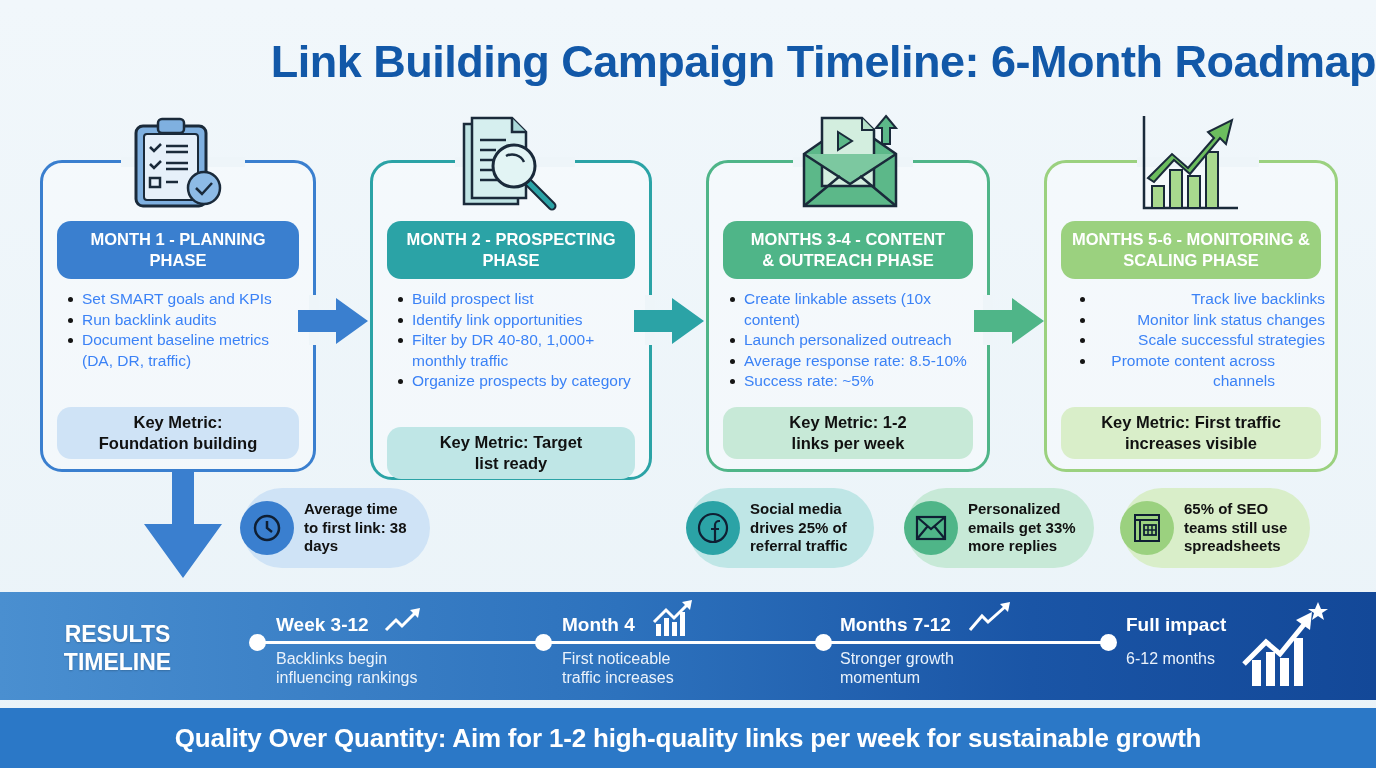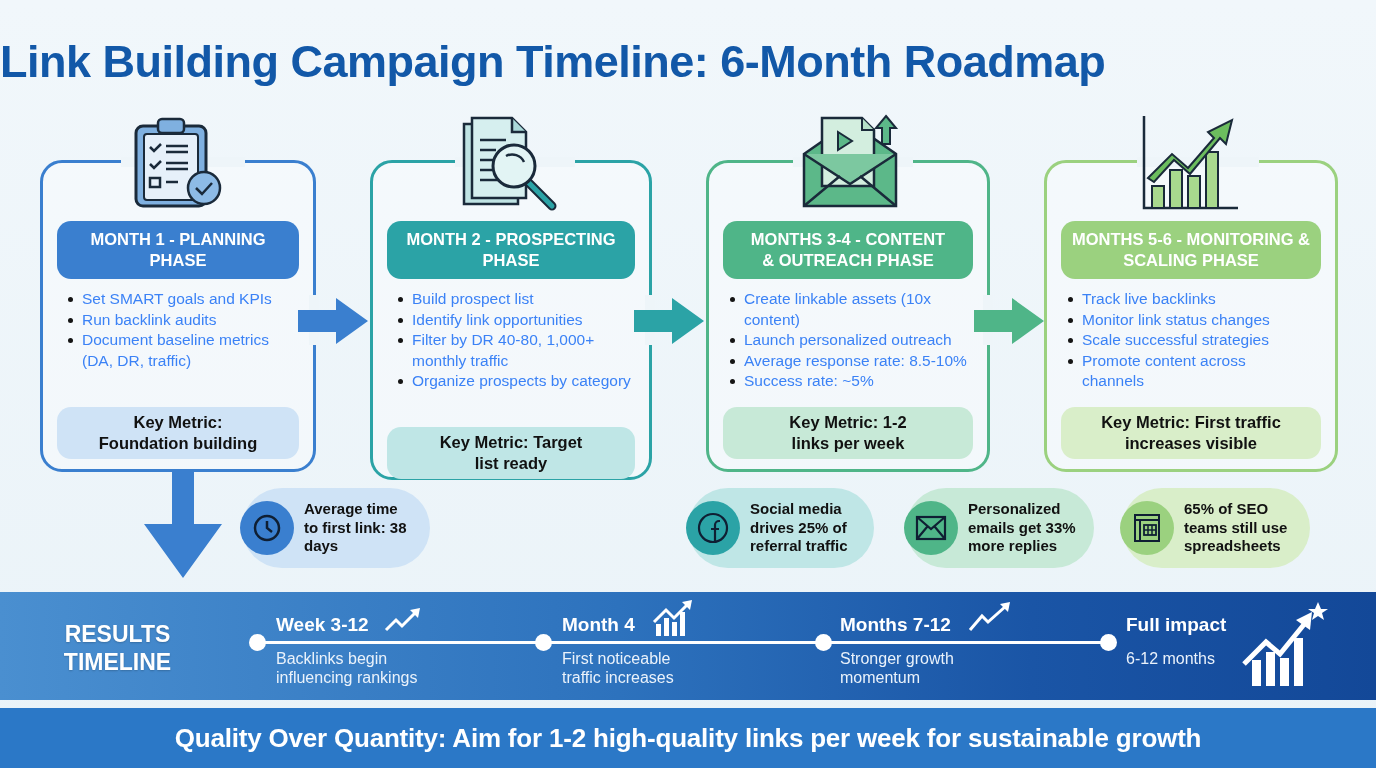--- a/index.html
+++ b/index.html
@@ -5,21 +5,21 @@
   * { box-sizing: border-box; margin: 0; padding: 0; }
   html, body { width: 1376px; height: 768px; overflow: hidden; }
   body {
     background: linear-gradient(180deg, #f1f7fb 0%, #eaf3f8 100%);
     font-family: "Liberation Sans", "DejaVu Sans", sans-serif;
     position: relative;
     color: #111;
   }
   .title {
     position: absolute; top: 36px; left: 0; width: 1376px;
-    text-align: left; font-size: 45px; font-weight: 700;
+    text-align: right; font-size: 45px; font-weight: 700;
     color: #1258a8; letter-spacing: -0.5px;
   }
   .card {
     position: absolute; top: 160px; height: 312px;
     border: 3px solid; border-radius: 22px;
     background: rgba(255,255,255,0.35);
   }
   .card .gap {
     position: absolute; top: -6px; height: 10px;
     background: #eef5f9;
@@ -187,21 +187,21 @@
   <polygon points="86,2 96,14 90,14 90,30 82,30 82,14 76,14" fill="#5cb889" stroke="#1a2a3a" stroke-width="2"></polygon>
 </svg>
 
 <svg class="arrow-right" style="left:974px;" viewBox="0 0 70 46">
   <polygon points="0,12 38,12 38,0 70,23 38,46 38,34 0,34" fill="#4fb588"></polygon>
 </svg>
 
 <div class="card" style="left:1044px; width:294px; border-color:#9bd17f;">
   <div class="gap" style="left:90px; width:122px;"></div>
   <div class="phase-head" style="background:#9bd17f; color:#fff; padding:0 6px;">MONTHS 5-6 - MONITORING &amp; SCALING PHASE</div>
-  <ul class="bullets" style="left:20px;">
+  <ul class="bullets" style="left:32px;text-align:right;">
     <li>Track live backlinks</li>
     <li>Monitor link status changes</li>
     <li>Scale successful strategies</li>
     <li style="padding-right:50px;">Promote content across channels</li>
   </ul>
   <div class="metric" style="top:244px; background:#d9eec9; padding:8px 30px;">Key Metric: First traffic increases visible</div>
 </div>
 <svg style="position:absolute; left:1140px; top:114px;" width="100" height="98" viewBox="0 0 100 98">
   <polyline points="4,2 4,94 98,94" fill="none" stroke="#1a2a3a" stroke-width="2.5"></polyline>
   <rect x="12" y="72" width="12" height="22" fill="#a9d98e" stroke="#1a2a3a" stroke-width="2"></rect>

